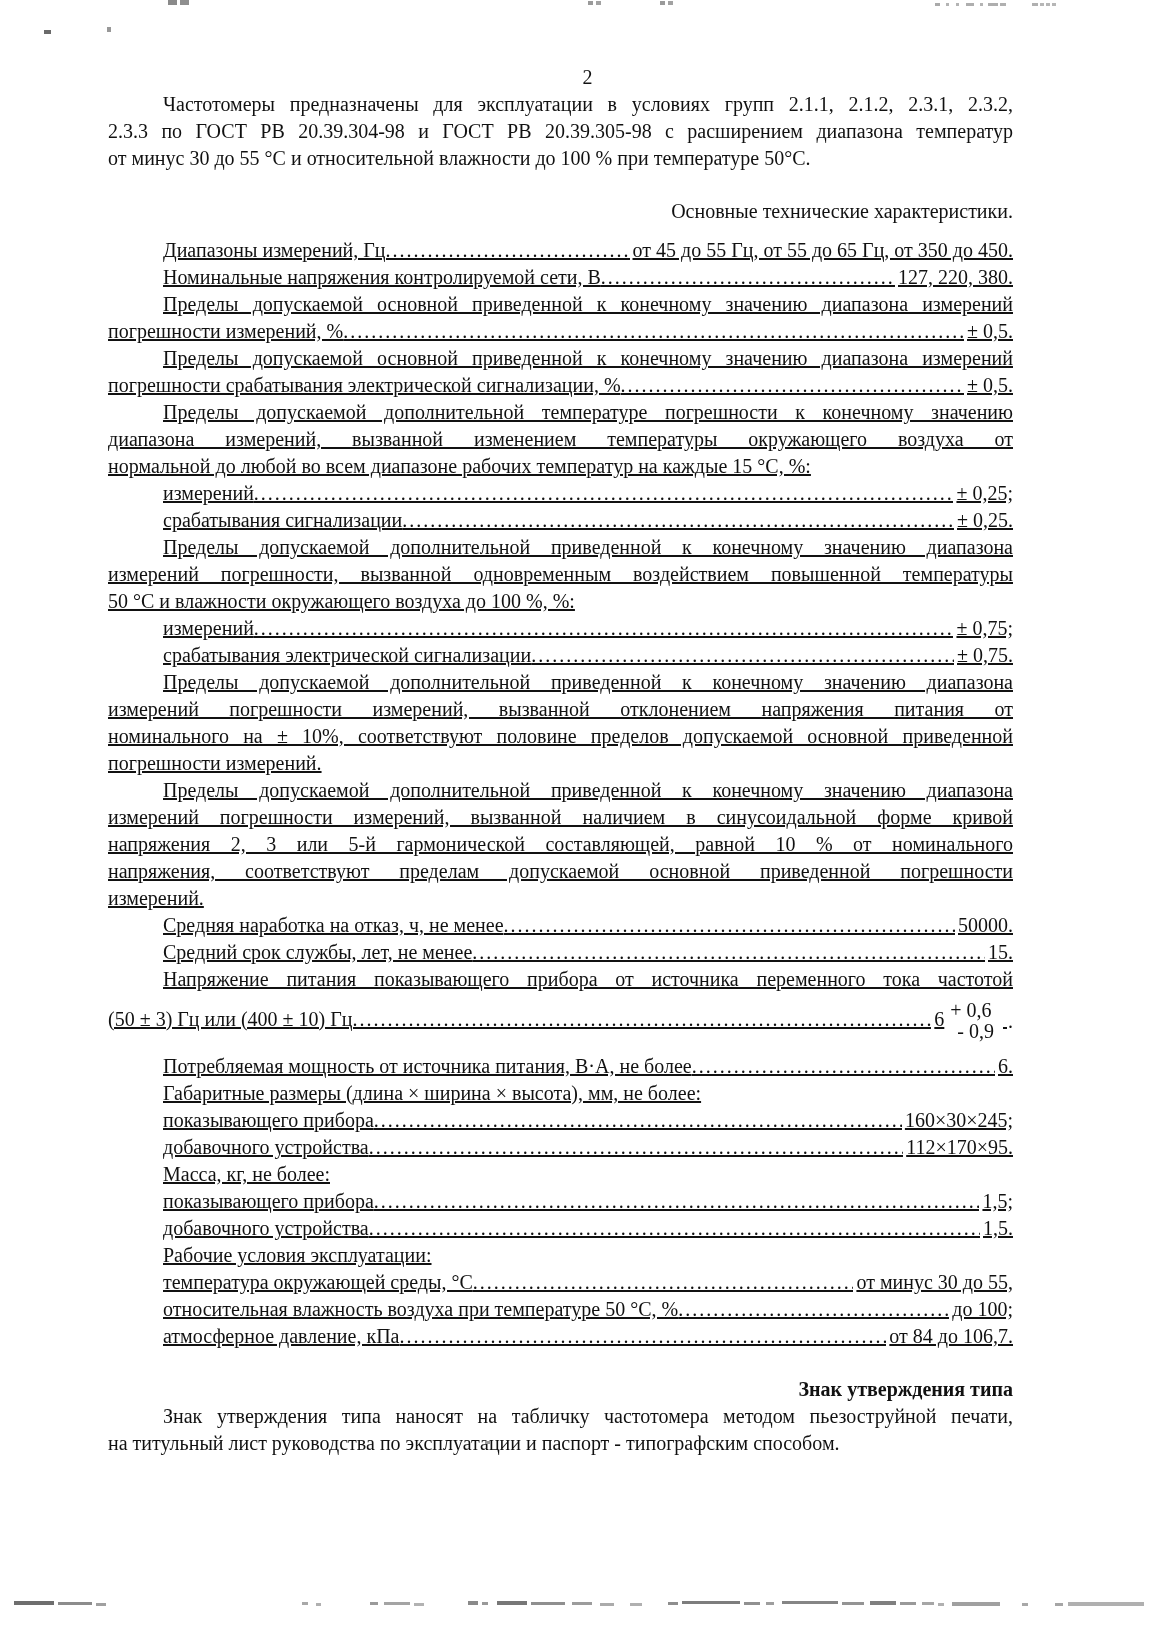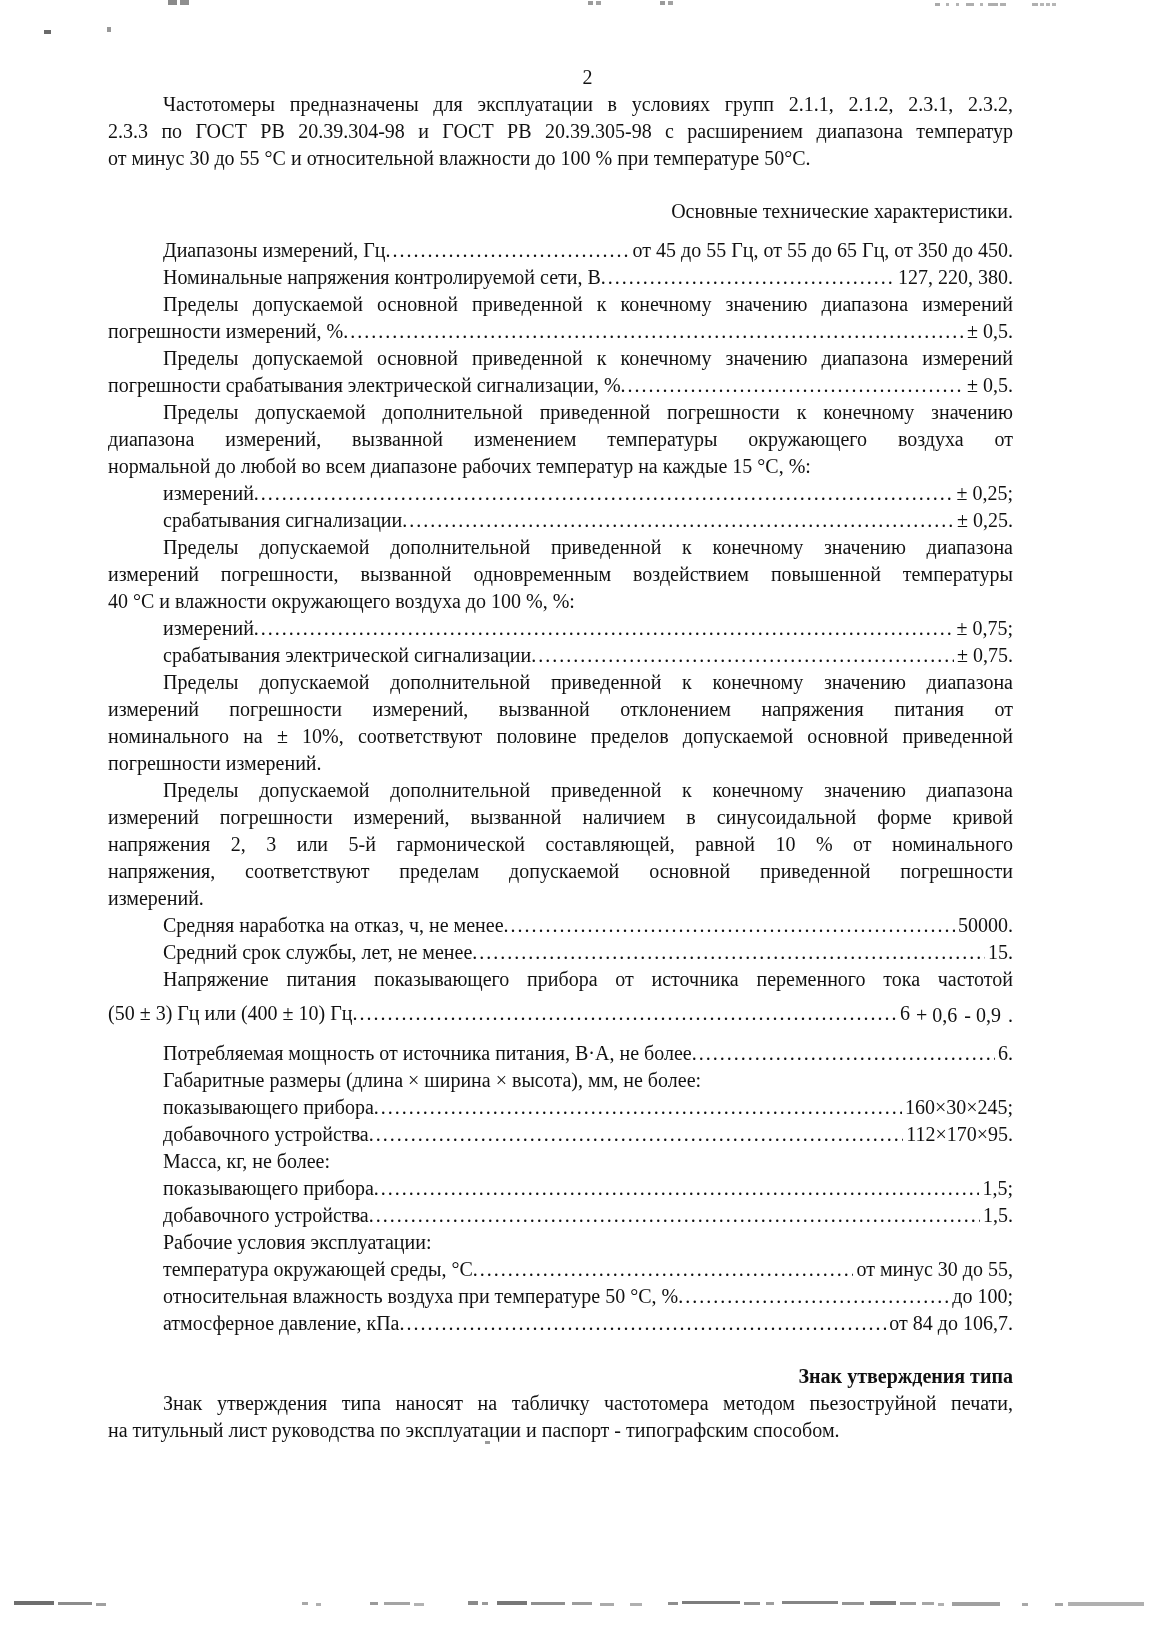--- a/index.html
+++ b/index.html
@@ -10,34 +10,34 @@
     color:#111;
     font-family:"Liberation Serif","DejaVu Serif",serif;
     font-size:20px;line-height:27px;
     overflow:hidden;
   }
   .pagenum{padding-top:64px;text-align:center;}
   .doc{margin-left:108px;width:905px;}
   .para{}
   .h{text-align:right;margin:26px 0 12px;}
   .h.bold{font-weight:bold;margin-bottom:0;}
-  .specs{margin-top:0;}
+  .specs{margin-top:0;text-decoration:underline;}
   .line{min-height:27px;}
   .ind{padding-left:55px;}
   .j{text-align:justify;text-align-last:justify;}
   .spec{display:flex;align-items:baseline;}
   .lt{white-space:nowrap;}
   .dots{flex:1 1 auto;overflow:hidden;white-space:nowrap;min-width:8px;}
   .dots::before{
     content:"........................................................................................................................................................................................................................................................";
     letter-spacing:2px;
   }
   .val{white-space:nowrap;padding-left:3px;}
   .tall{padding:7px 0 11px;}
-  .stk{display:inline-flex;flex-direction:row;vertical-align:middle;line-height:21px;margin-left:6px;margin-right:2px;}
+  .stk{display:inline-flex;flex-direction:column;vertical-align:middle;line-height:21px;margin-left:6px;margin-right:9px;}
   .stk .sub-line{padding-left:7px;}
   .vafter{vertical-align:middle;}
   .art{position:absolute;}
 </style>
 </head>
 <body>
 
 <div class="sheet">
   <div id="artifacts">
       <div class="art" style="left: 168px; top: 0px; width: 9px; height: 5px; background: rgb(138, 138, 138);"></div>
@@ -114,36 +114,36 @@
           <span class="lt">погрешности измерений, %</span>
           <span class="dots"></span>
           <span class="val">± 0,5.</span>
         </div>
         <div class="line ind j">Пределы допускаемой основной приведенной к конечному значению диапазона измерений</div>
         <div class="line spec">
           <span class="lt">погрешности срабатывания электрической сигнализации, %</span>
           <span class="dots"></span>
           <span class="val">± 0,5.</span>
         </div>
-        <div class="line ind j">Пределы допускаемой дополнительной приведенной погрешности к конечному значению</div>
+        <div class="line ind j">Пределы допускаемой дополнительной температуре погрешности к конечному значению</div>
         <div class="line j">диапазона измерений, вызванной изменением температуры окружающего воздуха от</div>
         <div class="line">нормальной до любой во всем диапазоне рабочих температур на каждые 15 °С, %:</div>
         <div class="line ind spec">
           <span class="lt">измерений</span>
           <span class="dots"></span>
           <span class="val"> ± 0,25;</span>
         </div>
         <div class="line ind spec">
           <span class="lt">срабатывания сигнализации </span>
           <span class="dots"></span>
           <span class="val">± 0,25.</span>
         </div>
         <div class="line ind j">Пределы допускаемой дополнительной приведенной к конечному значению диапазона</div>
         <div class="line j">измерений погрешности, вызванной одновременным воздействием повышенной температуры</div>
-        <div class="line">40 °С и влажности окружающего воздуха до 100 %, %:</div>
+        <div class="line">50 °С и влажности окружающего воздуха до 100 %, %:</div>
         <div class="line ind spec">
           <span class="lt">измерений</span>
           <span class="dots"></span>
           <span class="val"> ± 0,75;</span>
         </div>
         <div class="line ind spec">
           <span class="lt">срабатывания электрической сигнализации </span>
           <span class="dots"></span>
           <span class="val">± 0,75.</span>
         </div>

